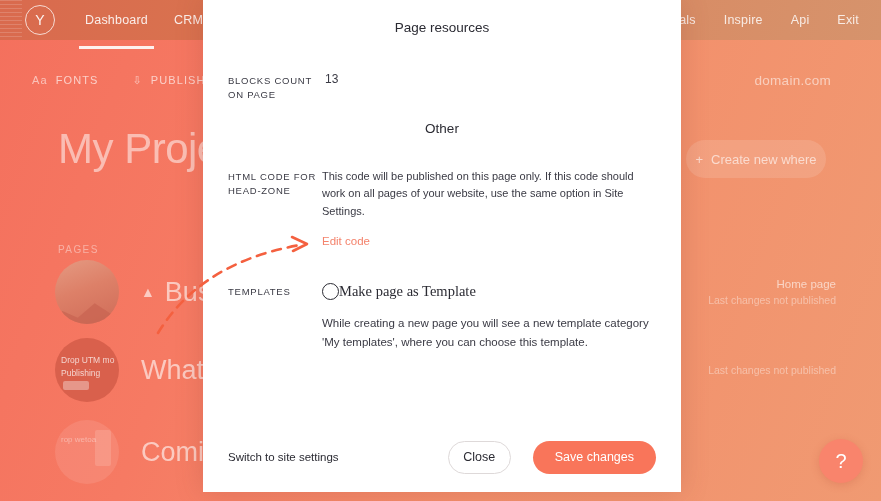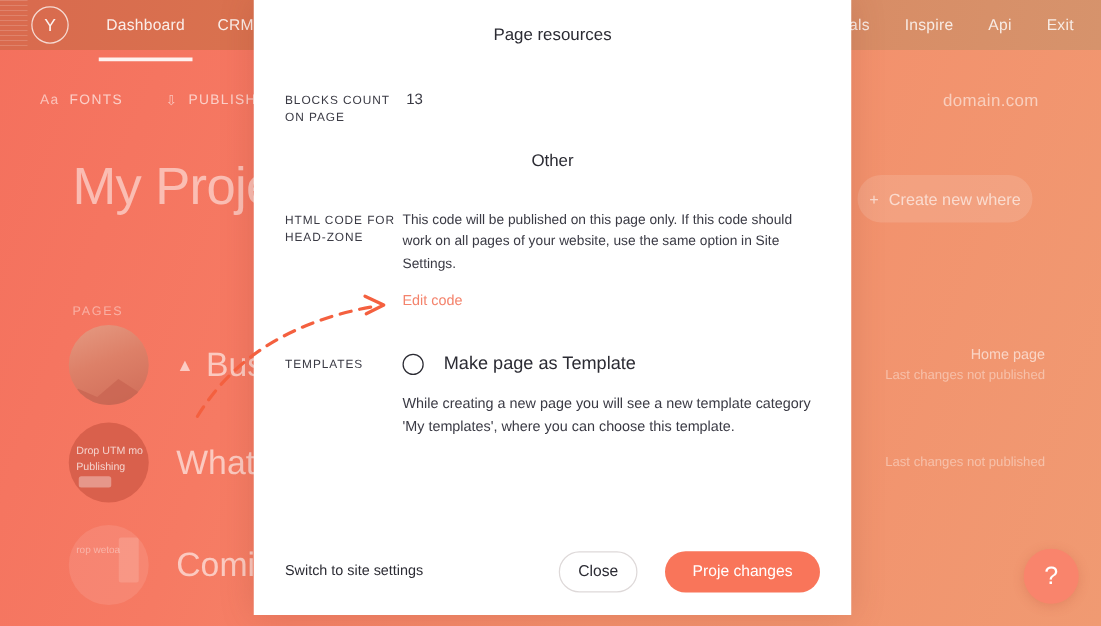--- a/index.html
+++ b/index.html
@@ -149,21 +149,21 @@
     text-align: center; font-size: 13.5px; color: #2b2b33;
     margin: 18px 0 32px;
   }
   .para { font-size: 11px; line-height: 1.62; color: #3a3a44; }
   .edit-link {
     display: inline-block; margin-top: 14px;
     font-size: 11.5px; color: #f4836c; cursor: pointer;
   }
 
   .tmpl-row { display: flex; margin-top: 34px; }
-  .radio-line { display: flex; align-items: flex-start; gap: 16px; }
+  .radio-line { display: flex; align-items: flex-end; gap: 0; font-family: Liberation Serif, serif; }
   .radio {
     width: 17px; height: 17px; border-radius: 50%;
     border: 1.4px solid #2b2b33; flex: none;
   }
   .radio-lbl { font-size: 14.5px; color: #2b2b33; }
   .tmpl-note { margin-top: 14px; font-size: 11.5px; line-height: 1.62; color: #3a3a44; }
 
   .modal-foot {
     flex: none; height: 70px; padding: 0 25px;
     display: flex; align-items: center;
@@ -306,21 +306,21 @@
           <div class="tmpl-note">While creating a new page you will see a new template category 'My templates', where you can choose this template.</div>
         </div>
       </div>
 
     </div>
 
     <div class="modal-foot">
       <span class="switch-link">Switch to site settings</span>
       <div class="foot-btns">
         <button class="btn btn-close">Close</button>
-        <button class="btn btn-save">Proje changes</button>
+        <button class="btn btn-save">Save changes</button>
       </div>
     </div>
   </div>
 
   <svg class="anno" viewBox="0 0 190 115">
     <path d="M8 108 C 30 72, 70 34, 150 20" fill="none" stroke="#f4603f" stroke-width="2.6" stroke-dasharray="9 7" stroke-linecap="round"></path>
     <path d="M142 12 L 157 19 L 143 26" fill="none" stroke="#f4603f" stroke-width="2.6" stroke-linecap="round" stroke-linejoin="round"></path>
   </svg>
 
 </div>

